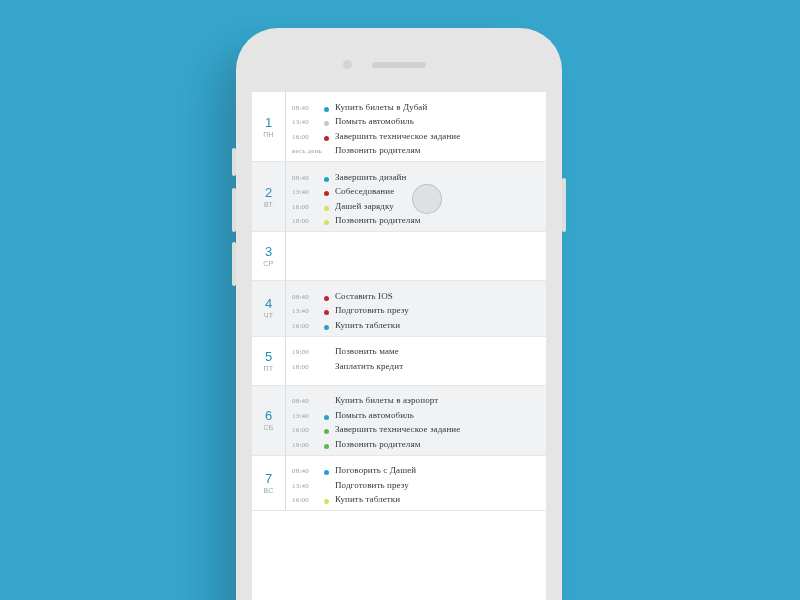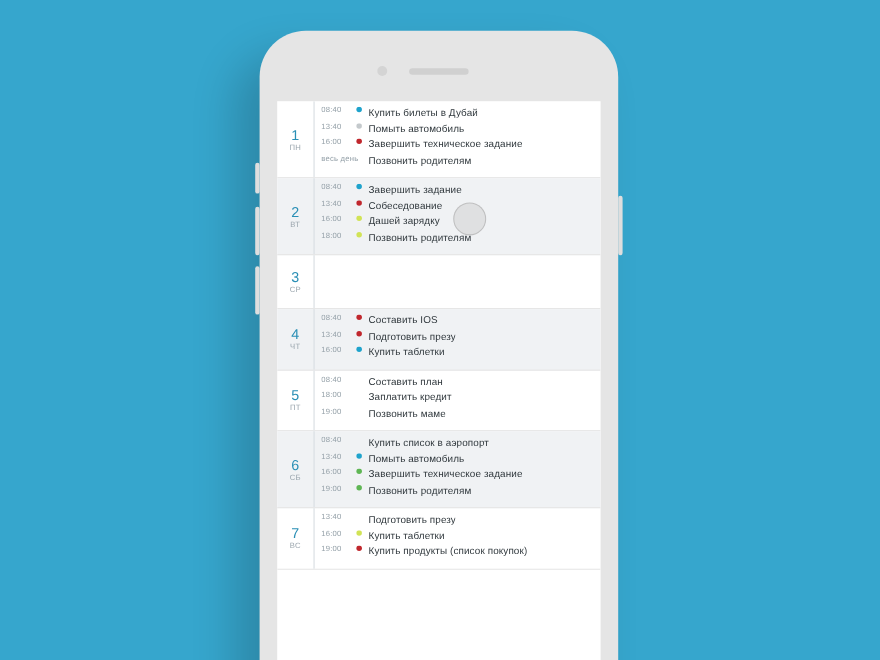--- a/index.html
+++ b/index.html
@@ -77,25 +77,26 @@
     color: #9aa5ad;
     text-transform: uppercase;
   }
   .day-body {
     flex: 1 1 auto;
     padding: 5px 6px 6px 6px;
     min-height: 48px;
   }
   .task {
     display: flex;
-    align-items: flex-start;
+    align-items: flex-end;
     gap: 6px;
     height: 14.5px;
     white-space: nowrap;
     overflow: hidden;
+    font-family: Liberation Serif, serif;
   }
   .t-time {
     font-size: 7px;
     width: 26px;
     flex: 0 0 26px;
     color: #94a0a8;
     letter-spacing: .2px;
   }
   .t-dot {
     width: 5px; height: 5px; border-radius: 50%;
@@ -166,21 +167,21 @@
         </div>
         <div class="day alt">
           <div class="day-left">
             <div class="day-num">2</div>
             <div class="day-dow">ВТ</div>
           </div>
           <div class="day-body">
             <div class="task">
               <span class="t-time">08:40</span>
               <span class="t-dot dot-blue"></span>
-              <span class="t-title">Завершить задание</span>
+              <span class="t-title">Завершить дизайн</span>
             </div>
             <div class="task">
               <span class="t-time">13:40</span>
               <span class="t-dot dot-red"></span>
               <span class="t-title">Собеседование</span>
             </div>
             <div class="task">
               <span class="t-time">16:00</span>
               <span class="t-dot dot-lime"></span>
               <span class="t-title">Дашей зарядку</span>
@@ -222,46 +223,41 @@
             </div>
           </div>
         </div>
         <div class="day">
           <div class="day-left">
             <div class="day-num">5</div>
             <div class="day-dow">ПТ</div>
           </div>
           <div class="day-body">
             <div class="task">
-              <span class="t-time">08:40</span>
-              <span class="t-dot dot-none"></span>
-              <span class="t-title">Составить план</span>
+              <span class="t-time">19:00</span>
+              <span class="t-dot dot-none"></span>
+              <span class="t-title">Позвонить маме</span>
             </div>
             <div class="task">
               <span class="t-time">18:00</span>
               <span class="t-dot dot-none"></span>
               <span class="t-title">Заплатить кредит</span>
-            </div>
-            <div class="task">
-              <span class="t-time">19:00</span>
-              <span class="t-dot dot-none"></span>
-              <span class="t-title">Позвонить маме</span>
             </div>
           </div>
         </div>
         <div class="day alt">
           <div class="day-left">
             <div class="day-num">6</div>
             <div class="day-dow">СБ</div>
           </div>
           <div class="day-body">
             <div class="task">
               <span class="t-time">08:40</span>
               <span class="t-dot dot-none"></span>
-              <span class="t-title">Купить список в аэропорт</span>
+              <span class="t-title">Купить билеты в аэропорт</span>
             </div>
             <div class="task">
               <span class="t-time">13:40</span>
               <span class="t-dot dot-blue"></span>
               <span class="t-title">Помыть автомобиль</span>
             </div>
             <div class="task">
               <span class="t-time">16:00</span>
               <span class="t-dot dot-green"></span>
               <span class="t-title">Завершить техническое задание</span>
@@ -273,32 +269,32 @@
             </div>
           </div>
         </div>
         <div class="day">
           <div class="day-left">
             <div class="day-num">7</div>
             <div class="day-dow">ВС</div>
           </div>
           <div class="day-body">
             <div class="task">
+              <span class="t-time">08:40</span>
+              <span class="t-dot dot-blue"></span>
+              <span class="t-title">Поговорить с Дашей</span>
+            </div>
+            <div class="task">
               <span class="t-time">13:40</span>
               <span class="t-dot dot-none"></span>
               <span class="t-title">Подготовить презу</span>
             </div>
             <div class="task">
               <span class="t-time">16:00</span>
               <span class="t-dot dot-lime"></span>
               <span class="t-title">Купить таблетки</span>
-            </div>
-            <div class="task">
-              <span class="t-time">19:00</span>
-              <span class="t-dot dot-red"></span>
-              <span class="t-title">Купить продукты (список покупок)</span>
             </div>
           </div>
         </div>
       </div>
     <div class="touch"></div>
   </div>
 </div>
 
 </body></html>

